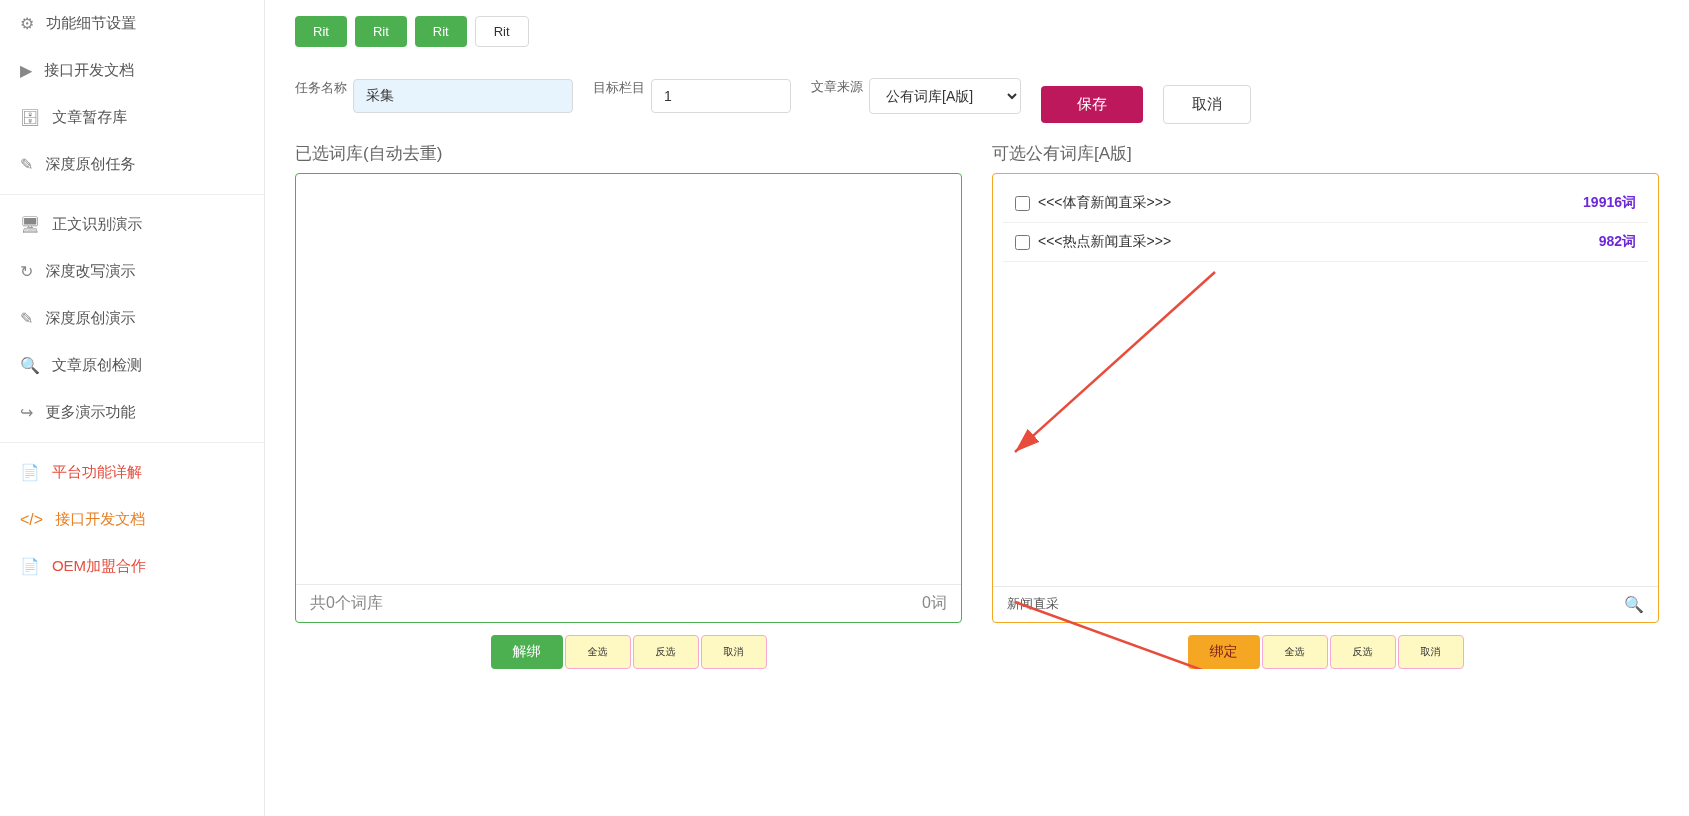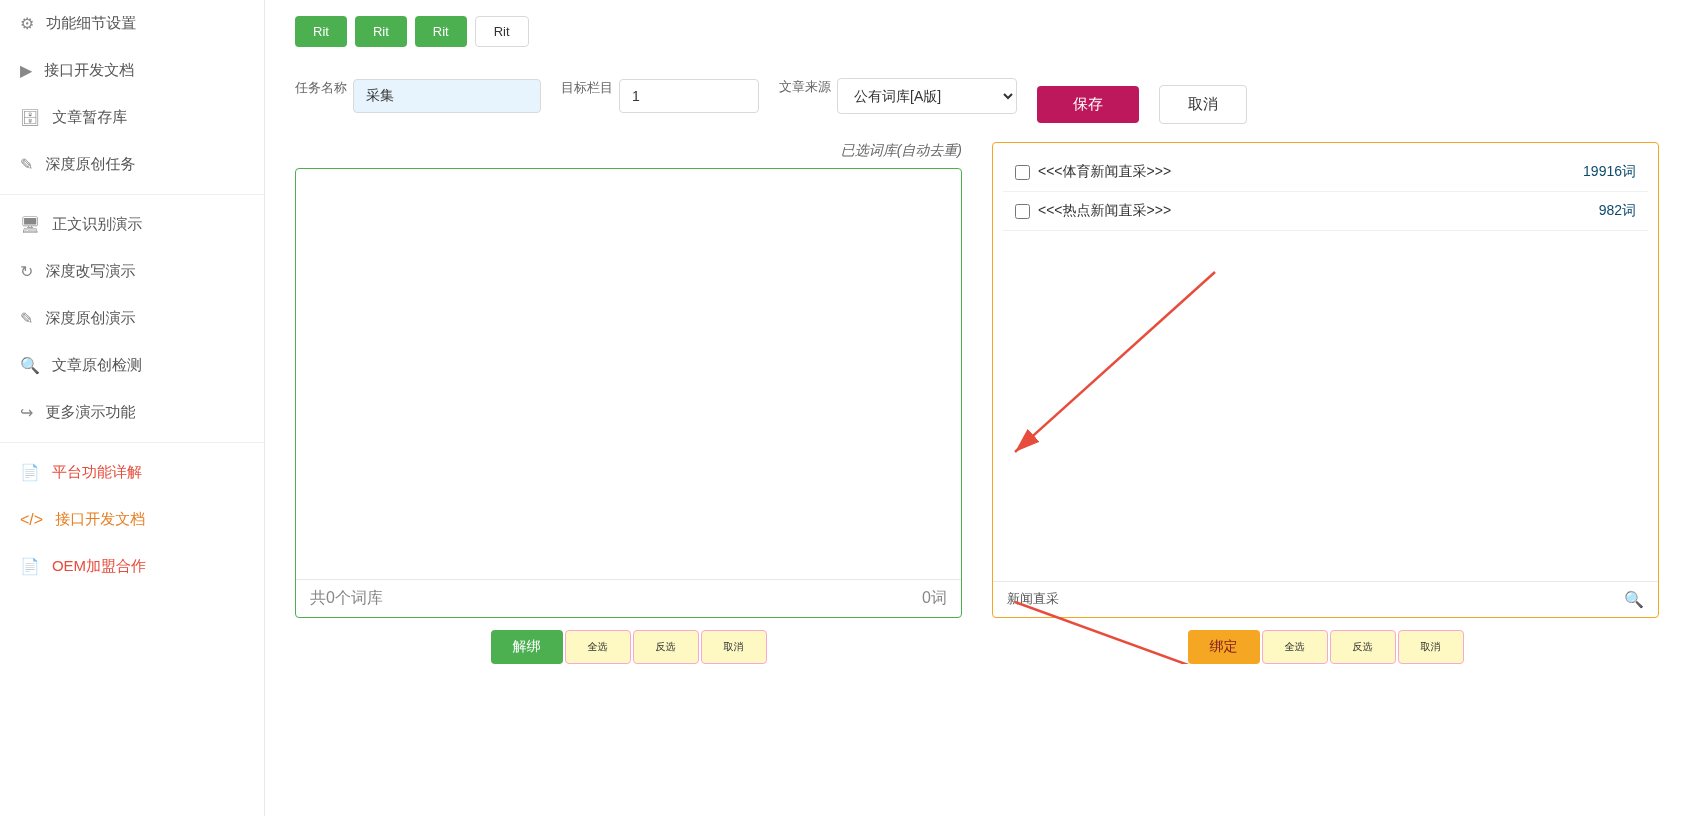--- a/index.html
+++ b/index.html
@@ -57,31 +57,31 @@
       color: #666;
     }
     .form-group input {
       border: 1px solid #d9d9d9;
       border-radius: 4px;
       padding: 8px 12px;
       font-size: 14px;
       outline: none;
       background: #e8f4fd;
       color: #333;
-      width: 188px;
+      width: 220px;
     }
     .form-group .narrow-input { width: 140px; background: #fff; }
 
     .form-group select {
       border: 1px solid #d9d9d9;
       border-radius: 4px;
       padding: 8px 12px;
       font-size: 14px;
       background: #fff;
-      width: 180px;
+      width: 152px;
       color: #333;
       appearance: auto;
     }
 
     .btn-save {
       background: #be185d;
       color: #fff;
       border: none;
       border-radius: 4px;
       padding: 9px 36px;
@@ -99,25 +99,24 @@
       font-size: 15px;
       cursor: pointer;
       margin-top: 18px;
     }
     .panel {
       flex: 1;
       display: flex;
       flex-direction: column;
     }
     .panel-title {
-      font-size: 14px;
+      font-size: 17px;
       color: #666;
-      text-align: right;
+      text-align: left;
       margin-bottom: 8px;
-      font-style: italic;
     }
     .panel-box {
       border: 1px solid #4caf50;
       border-radius: 4px;
       flex: 1;
       min-height: 450px;
       position: relative;
       background: #fff;
       display: flex;
       flex-direction: column;
@@ -158,21 +157,21 @@
     
     .checkbox-item {
       display: flex;
       align-items: center;
       padding: 10px 12px;
       border-bottom: 1px solid #f0f0f0;
       gap: 8px;
     }
     .checkbox-item input[type=checkbox] { cursor: pointer; width: 15px; height: 15px; }
     .checkbox-item .item-label { flex: 1; font-size: 14px; color: #333; }
-    .checkbox-item .item-count { color: #0c4a6e; font-size: 14px; font-weight: normal; text-align: right; }
+    .checkbox-item .item-count { color: #6d28d9; font-size: 14px; font-weight: bold; text-align: right; }
 
     
     .panel-actions {
       display: flex;
       gap: 2px;
       justify-content: center;
       margin-top: 12px;
     }
     .btn-unbind {
       background: #4caf50;
@@ -348,20 +347,21 @@
         <defs>
           <marker id="arrowhead2" markerWidth="10" markerHeight="7" refX="10" refY="3.5" orient="auto">
             <polygon points="0 0, 10 3.5, 0 7" fill="#e74c3c"></polygon>
           </marker>
         </defs>
         <line x1="720" y1="460" x2="1050" y2="580" stroke="#e74c3c" stroke-width="2.5" marker-end="url(#arrowhead2)"></line>
       </svg>
     </div>
 
     <div class="panel" style="margin-left: 15px;">
+      <div class="panel-title">可选公有词库[A版]</div>
       <div class="panel-box orange-border">
         <div class="panel-content">
           <div class="checkbox-item">
             <input type="checkbox" style="">
             <span class="item-label">&lt;&lt;&lt;体育新闻直采&gt;&gt;&gt;</span>
             <span class="item-count">19916词</span>
           </div>
           <div class="checkbox-item">
             <input type="checkbox" style="">
             <span class="item-label">&lt;&lt;&lt;热点新闻直采&gt;&gt;&gt;</span>

